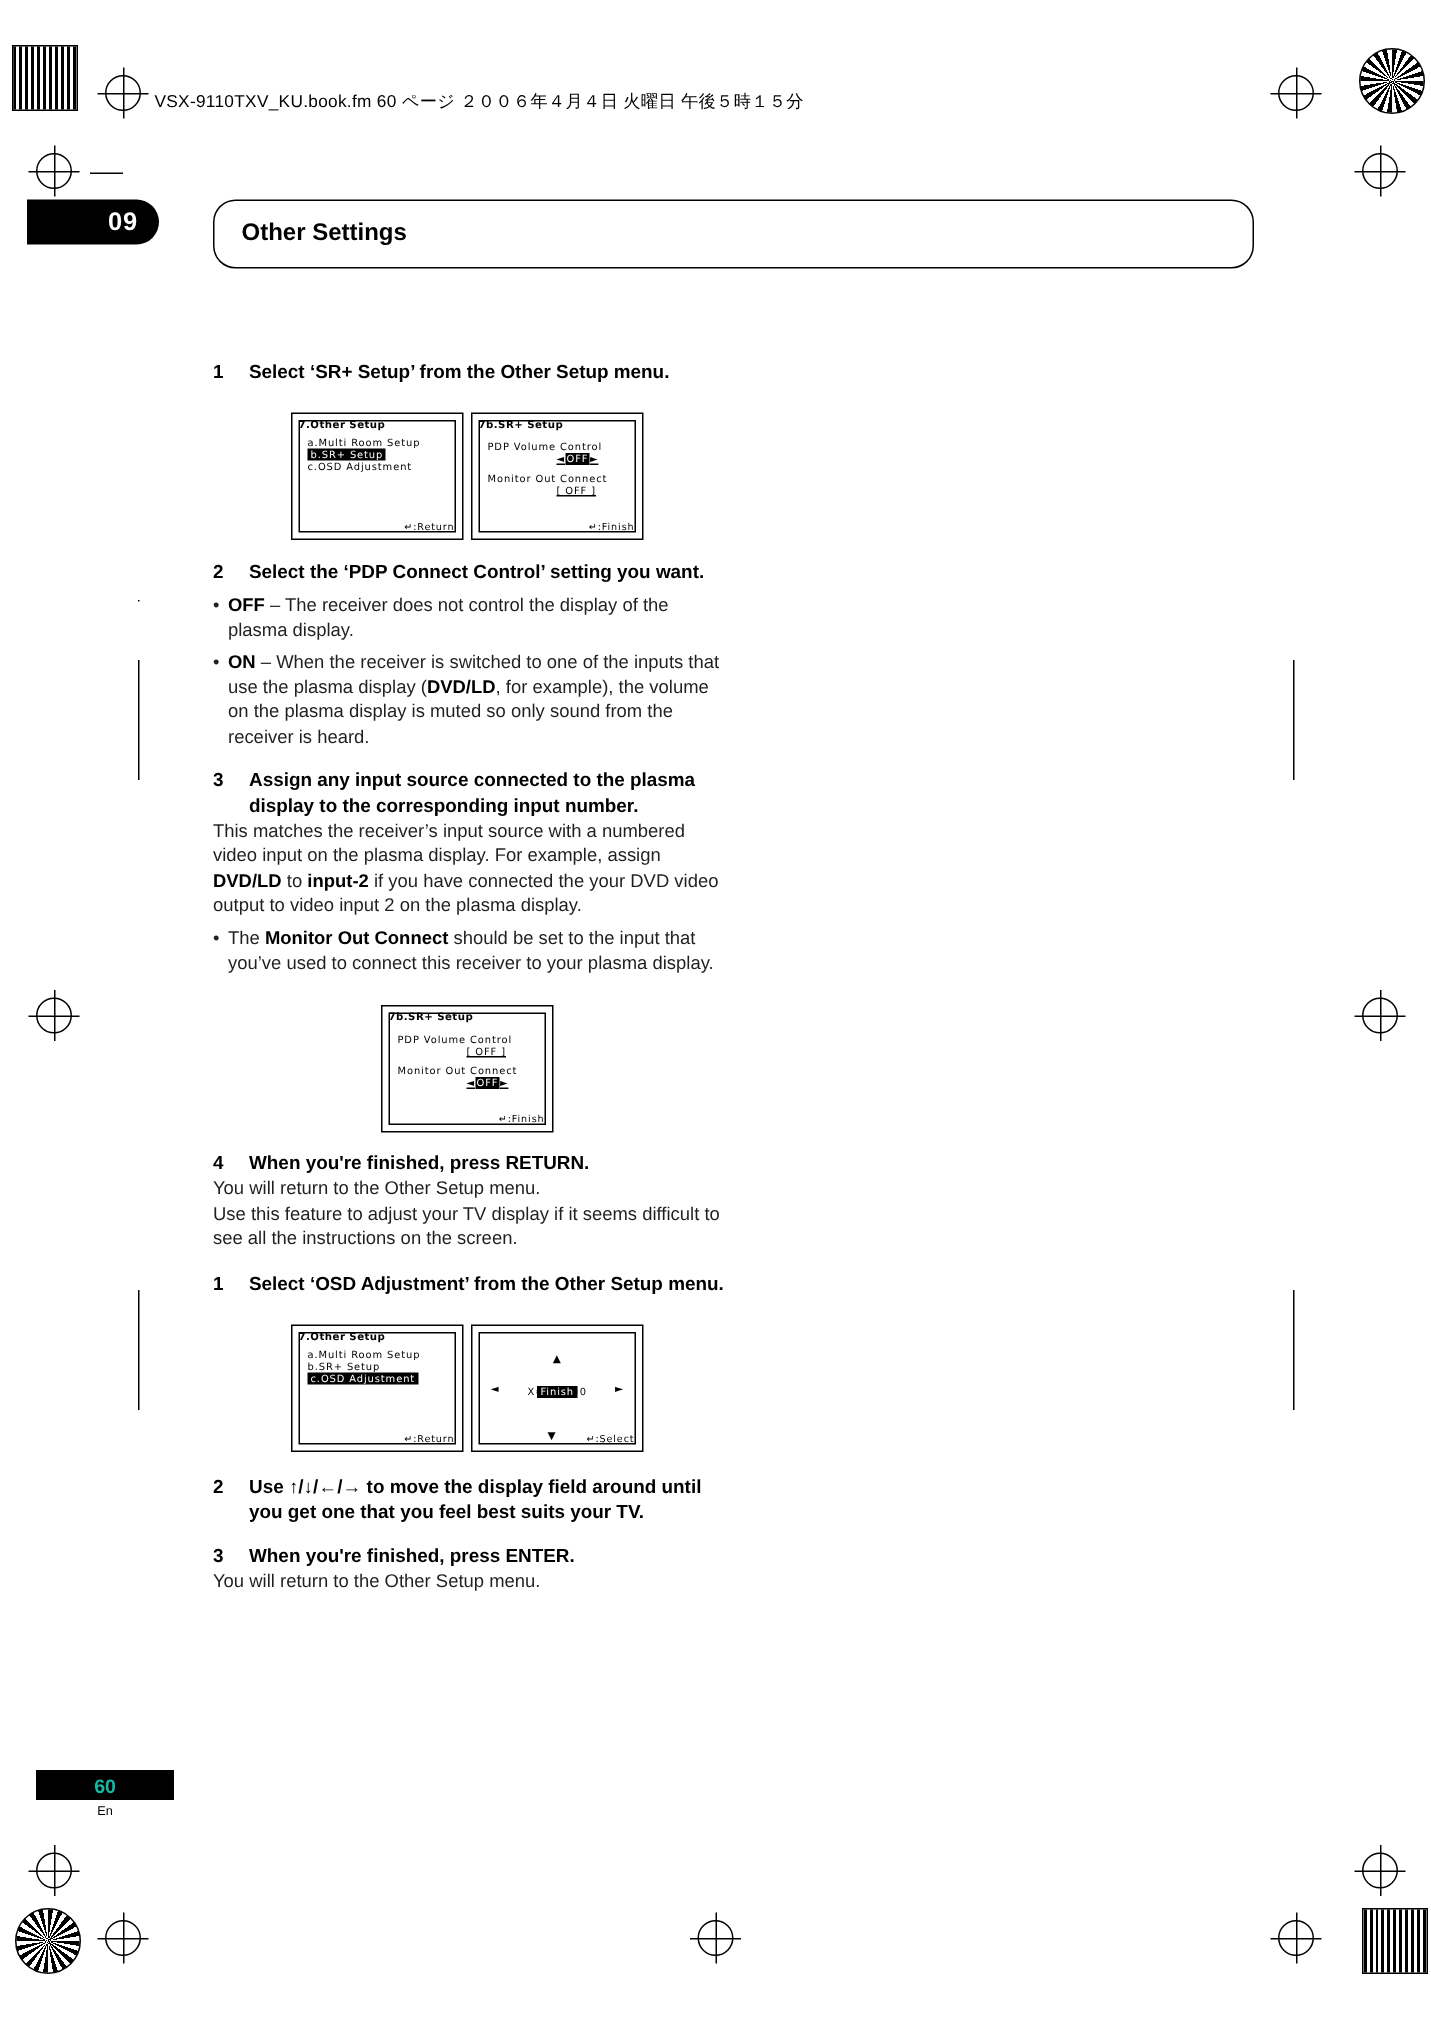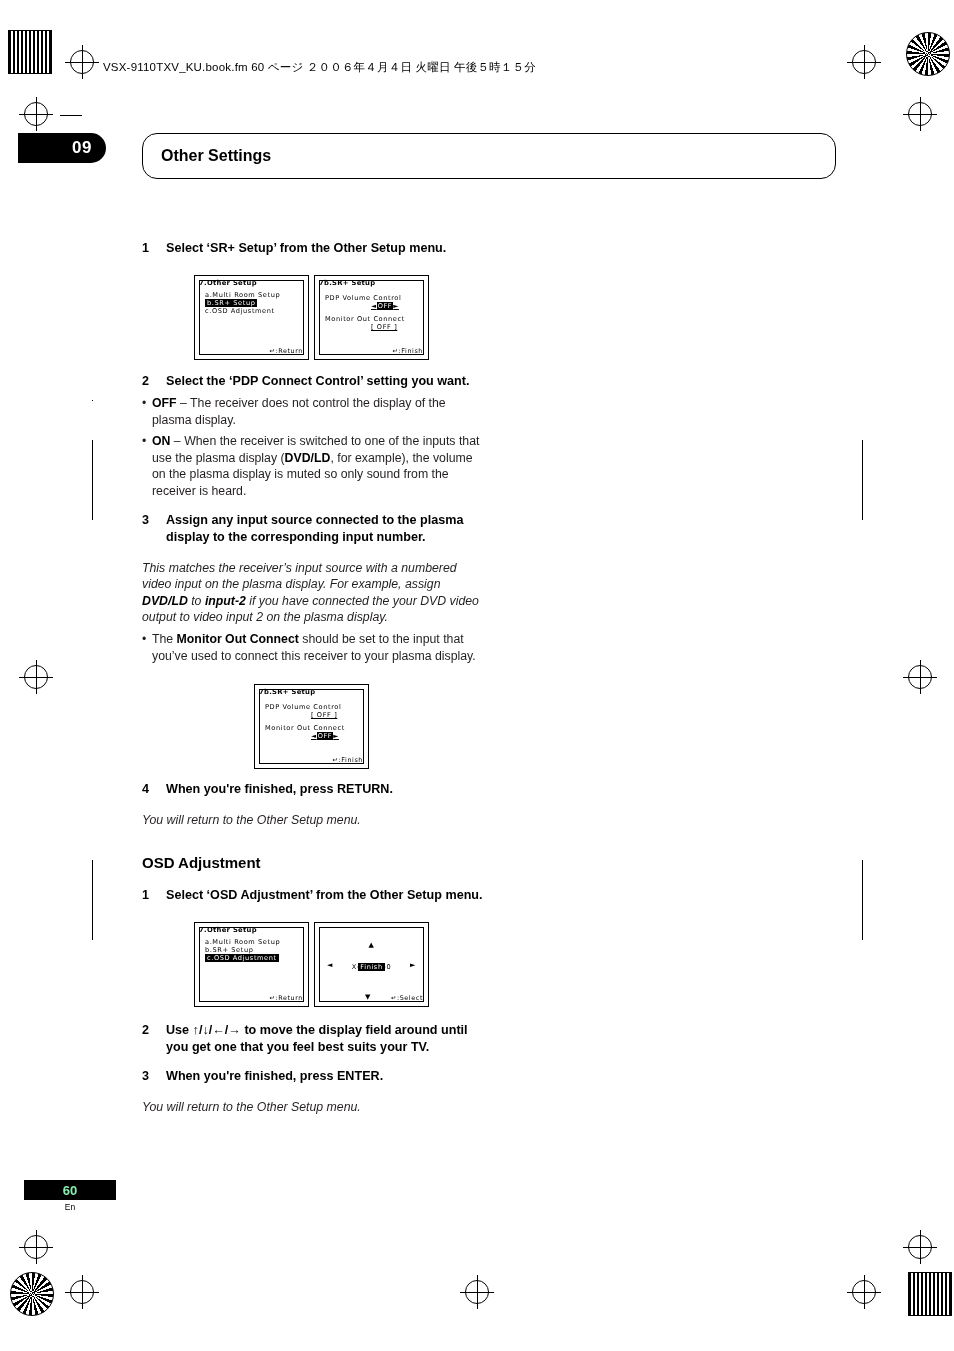--- a/index.html
+++ b/index.html
@@ -103,22 +103,21 @@
     display: flex;
     margin-top: 14px;
     font-weight: bold;
     font-size: 12.6px;
     color: #000;
   }
   .step .num { width: 24px; flex: 0 0 24px; }
   .step .txt { flex: 1; }
   .step-first { margin-top: 0; }
   .para {
-    margin-top: 14px;
-    font-style: italic;
+    margin-top: 0;
   }
   .bullets { margin-top: 4px; }
   .bullet {
     display: flex;
     margin-top: 5px;
   }
   .bullet .dot { width: 10px; flex: 0 0 10px; }
   .bullet .btxt { flex: 1; }
   b { font-weight: bold; color: #000; }
 
@@ -184,21 +183,21 @@
     white-space: nowrap;
     text-decoration: underline;
   }
 
   
   .pagenum-box {
     position: absolute;
     left: 24px; top: 1180px;
     width: 92px; height: 20px;
     background: #000;
-    color: #86efac;
+    color: #14b8a6;
     font-size: 13px;
     font-weight: bold;
     display: flex;
     align-items: center;
     justify-content: center;
   }
   .pagenum-en {
     position: absolute;
     left: 24px; top: 1202px;
     width: 92px;
@@ -308,21 +307,21 @@
       <div class="foot">↵:Finish</div>
     </div>
   </div>
 
   <div class="step" style="margin-top:10px;">
     <div class="num">4</div>
     <div class="txt">When you're finished, press RETURN.</div>
   </div>
   <div class="para">You will return to the Other Setup menu.</div>
 
-  <h2 class="section">OSD Adjustment</h2>
+  <div class="para">Use this feature to adjust your TV display if it seems difficult to see all the instructions on the screen.</div>
 
   <div class="step" style="margin-top:14px;">
     <div class="num">1</div>
     <div class="txt">Select ‘OSD Adjustment’ from the Other Setup menu.</div>
   </div>
 
   <div class="osd-row" style="height:98px;">
     <div class="osd" style="left:52px; top:6px; width:115px; height:85px;">
       <div class="inner"></div>
       <div class="title">7.Other  Setup</div>

